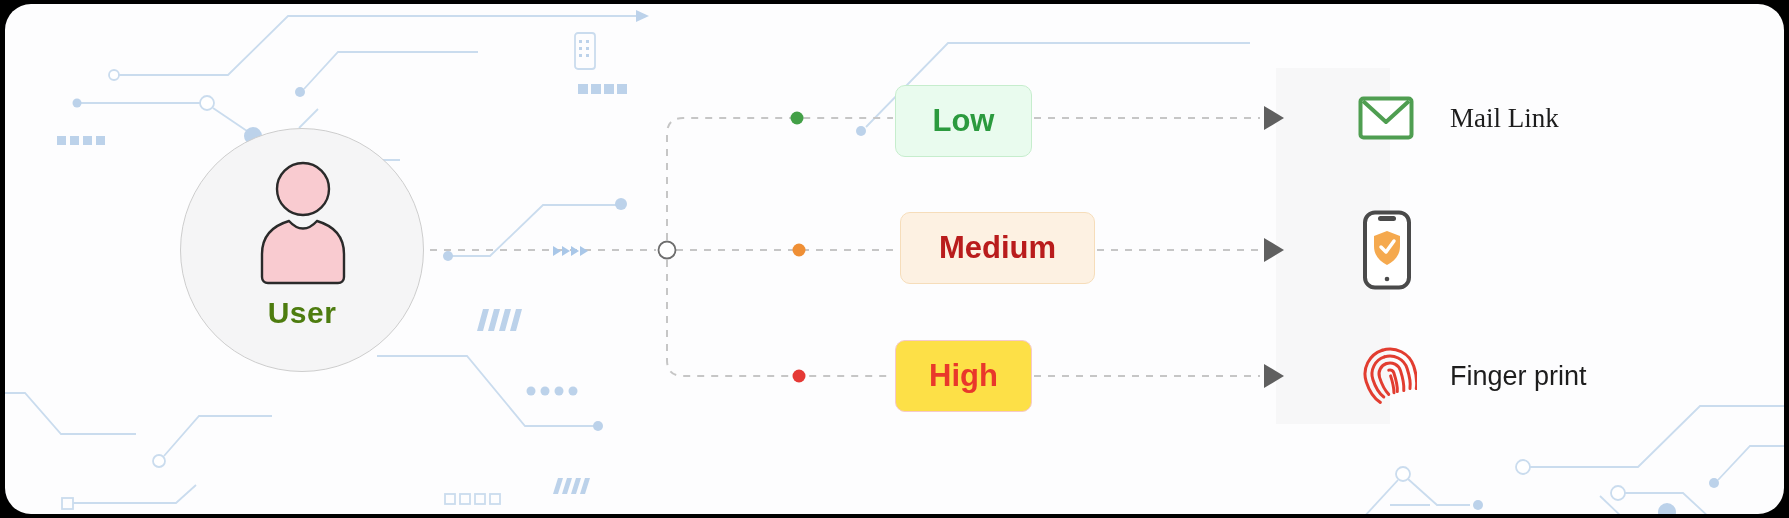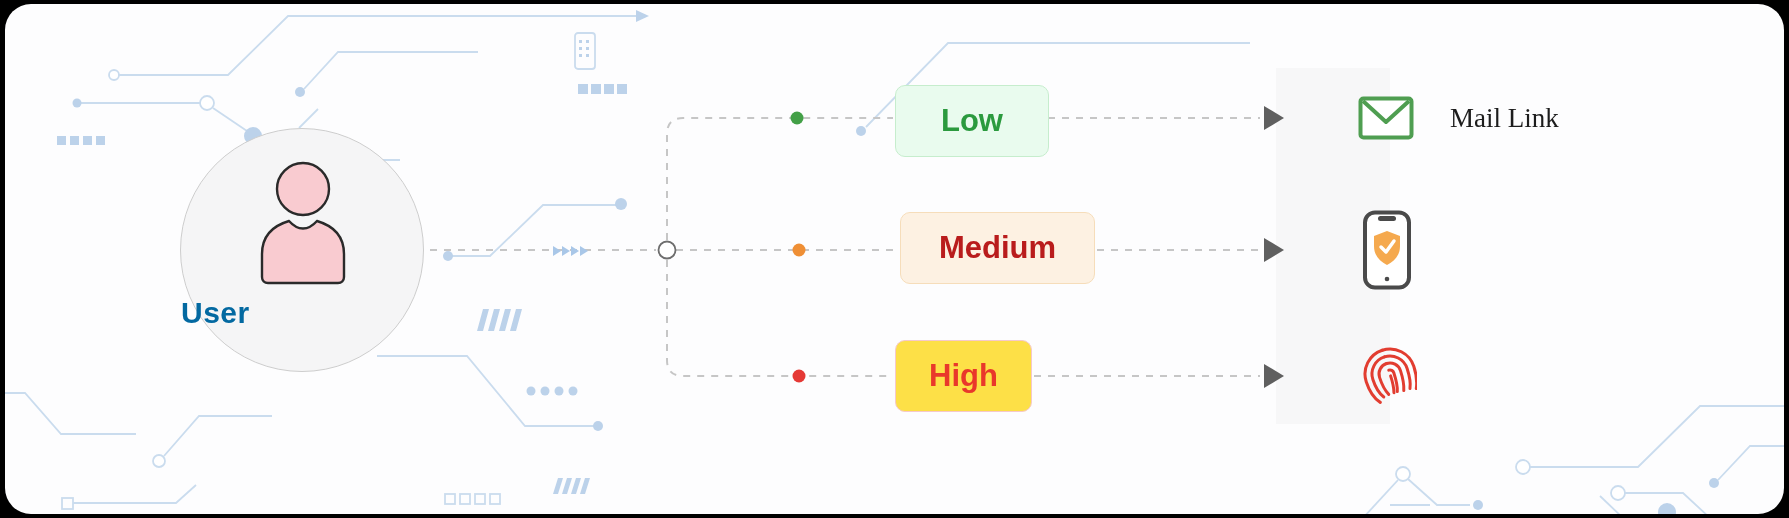--- a/index.html
+++ b/index.html
@@ -4,25 +4,25 @@
 <style>
   html,body{margin:0;padding:0;background:#000;}
   body{width:1789px;height:518px;position:relative;font-family:"Liberation Sans",sans-serif;}
   .card{position:absolute;left:5px;top:4px;right:5px;bottom:4px;background:#fdfdfe;border-radius:26px;overflow:hidden;}
   .layer{position:absolute;left:-5px;top:-4px;width:1789px;height:518px;}
   svg.full{position:absolute;left:0;top:0;}
   .band{position:absolute;left:1276px;top:68px;width:114px;height:356px;background:#f7f7f8;}
   .user-node{position:absolute;left:180px;top:128px;width:244px;height:244px;border-radius:50%;
              background:#f5f5f6;border:1.5px solid #cdcdcd;box-sizing:border-box;}
   .user-icon{position:absolute;left:74px;top:32px;}
-  .user-label{position:absolute;left:0;top:167px;width:100%;
-              font-size:30px;font-weight:700;color:#0369a1;letter-spacing:.5px;}
+  .user-label{position:absolute;left:0;top:167px;width:100%;text-align:center;
+              font-size:30px;font-weight:700;color:#4d7c0f;letter-spacing:.5px;}
   .badge{position:absolute;display:flex;align-items:center;justify-content:center;
          border-radius:10px;border:1.5px solid;font-weight:700;font-size:31px;box-sizing:border-box;}
-  .badge.low{left:895px;top:85px;width:154px;height:72px;background:#e9fbee;border-color:#c6edcd;color:#2b9a3e;}
+  .badge.low{left:895px;top:85px;width:137px;height:72px;background:#e9fbee;border-color:#c6edcd;color:#2b9a3e;}
   .badge.medium{left:900px;top:212px;width:195px;height:72px;background:#fdf1e2;border-color:#f6ddba;color:#b91c1c;}
   .badge.high{left:895px;top:340px;width:137px;height:72px;background:#fde047;border-color:#f6c9ca;color:#e9382b;}
   .m-icon{position:absolute;}
   .m-label{position:absolute;left:1450px;height:30px;line-height:30px;font-size:27px;color:#1d1d1d;white-space:nowrap;}
   .m-label.r1{top:103px;font-family:Liberation Serif, serif;} .m-label.r2{top:235px;} .m-label.r3{top:361px;}
 </style>
 </head>
 <body>
 
 <div class="card">
@@ -173,15 +173,16 @@
       <path d="M27,14 a18,18 0 0 1 18,18 c0,8 -1,15 -3.5,20"></path>
       <path d="M27,14 a18,18 0 0 0 -18,18 c0,8 1.5,15 5,20"></path>
       <path d="M27,21 a11,11 0 0 1 11,11 c0,8 -1,15 -3,20"></path>
       <path d="M27,21 a11,11 0 0 0 -11,11 c0,8 1,14 3.5,19"></path>
       <path d="M27,28 a4,4 0 0 1 4,4 c0,8 -0.5,14 -2.5,19"></path>
       <path d="M27,34 c0,7 -0.5,12 -2,17"></path>
     </g>
   </svg>
 
   <div class="m-label r1">Mail Link</div>
+  <div class="m-label r3">Finger print</div>
 
  </div>
 </div>
 
 </body></html>

